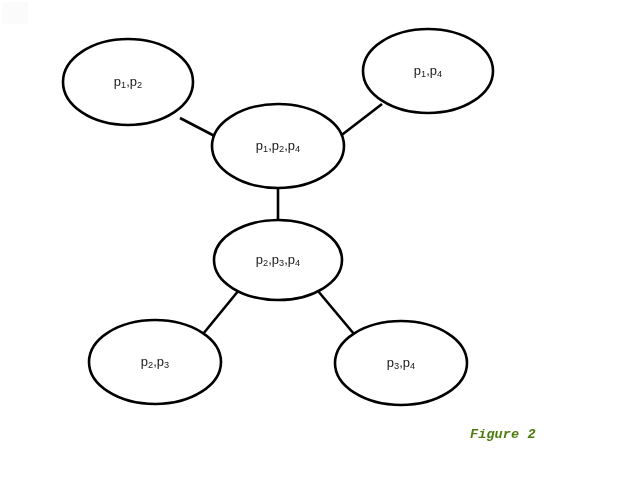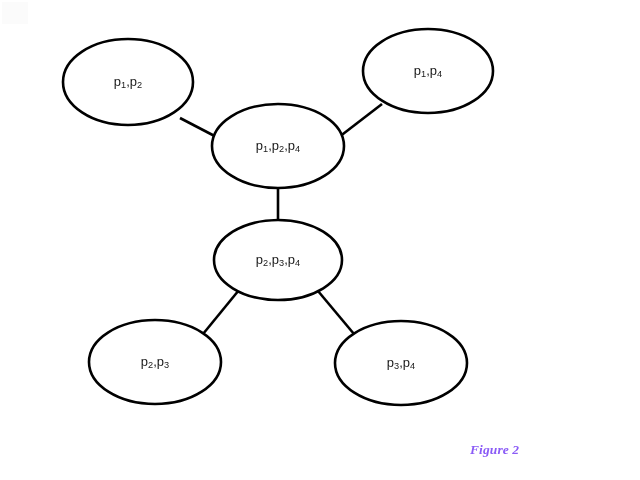--- a/index.html
+++ b/index.html
@@ -41,28 +41,27 @@
     fill: #1a1a1a;
     text-anchor: middle;
     dominant-baseline: middle;
     white-space: pre;
   }
   .node-label tspan.sub {
     font-size: 9.2px;
   }
   .figure-caption {
     position: absolute;
-    font-family: Liberation Serif, serif;
+    font-family: Liberation Mono, monospace;
     font-size: 13.5px;
     font-weight: bold;
     font-style: italic;
-    color: #8b5cf6;
+    color: #4d7c0f;
     letter-spacing: 0.1px;
     white-space: nowrap;
-    margin-top: 15px;
   }
   .corner-smudge {
     position: absolute;
     left: 2px;
     top: 2px;
     width: 26px;
     height: 22px;
     background: #fbfbfb;
   }
 </style>

